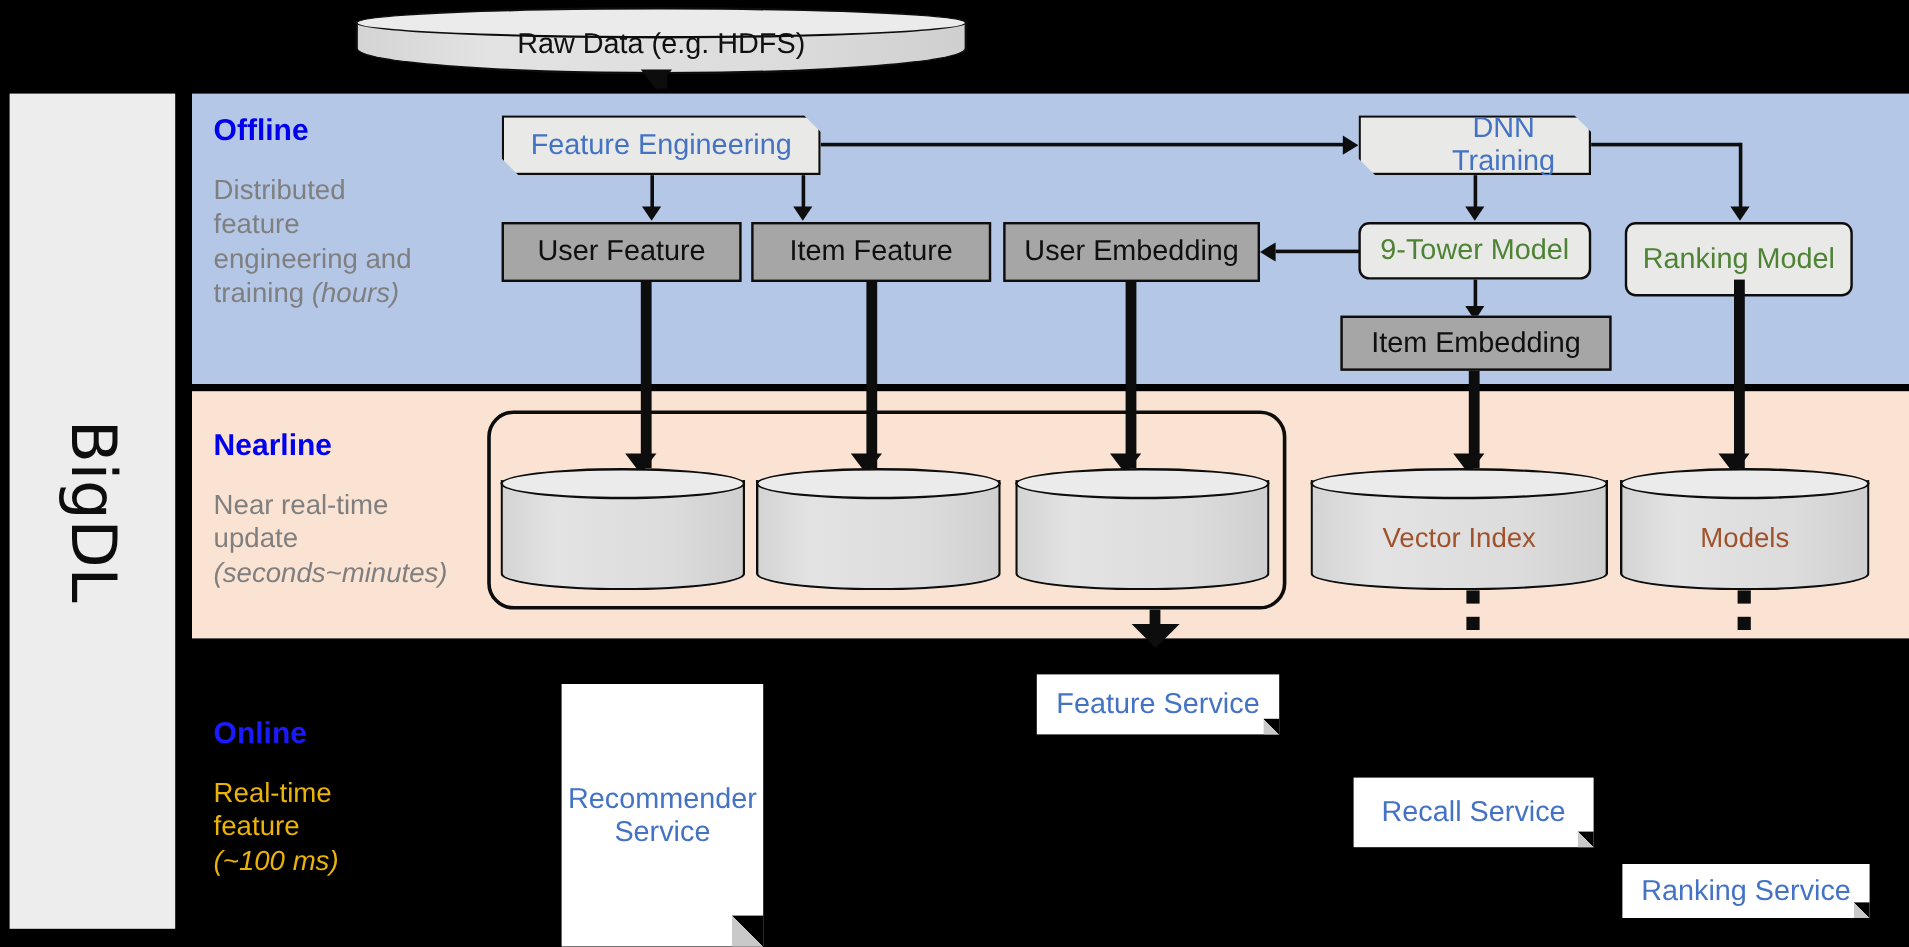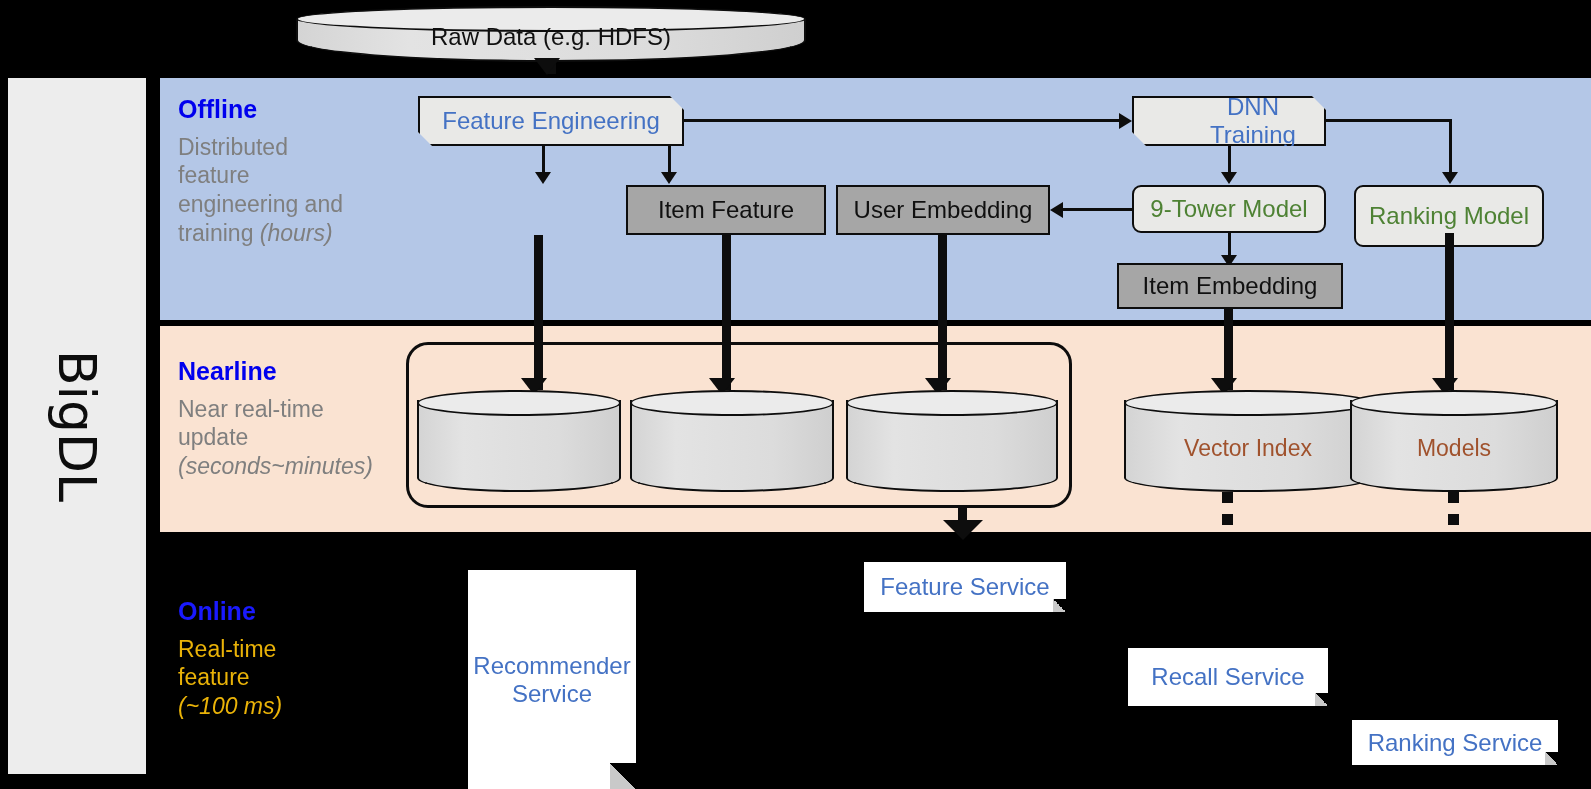--- a/index.html
+++ b/index.html
@@ -16,21 +16,21 @@
   #sidebar{position:absolute;left:8px;top:78px;width:138px;height:696px;background:#ededed;}
   #bigdl-label{position:absolute;left:0;top:0;width:138px;height:696px;
     display:flex;align-items:center;justify-content:center;}
   #bigdl-label span{
     transform:rotate(90deg);white-space:nowrap;font-size:52px;color:#0d0d0d;
     letter-spacing:0px;font-family:"DejaVu Sans",sans-serif;font-weight:400;}
 
   
   .band-caption{position:absolute;}
   .band-title{font-size:25px;color:#0000ee;font-weight:600;line-height:1.1;}
-  .band-sub{font-size:23px;color:#7f7f7f;line-height:1.25;margin-top:9px;}
+  .band-sub{font-size:23px;color:#7f7f7f;line-height:1.25;margin-top:20px;}
   .band-sub i{font-style:italic;}
   #cap-offline{left:178px;top:96px;width:215px;}
   #cap-nearline{left:178px;top:358px;width:230px;}
   #cap-online{left:178px;top:598px;width:215px;}
   #cap-online .band-title{color:#1a1aff;}
   #cap-online .band-sub{color:#eab308;}
 
   
   .node{position:absolute;box-sizing:border-box;display:flex;align-items:center;
         justify-content:center;text-align:center;}
@@ -158,20 +158,23 @@
   </div>
 
   <div class="ln thin-h" style="left:684px;top:119px;width:436px;"></div>
   <div class="arr-right" style="left:1119px;top:113px;"></div>
 
   <div class="ln thin-v" style="left:542px;top:146px;height:28px;"></div>
   <div class="arr-down-thin" style="left:535px;top:172px;"></div>
   <div class="ln thin-v" style="left:668px;top:146px;height:28px;"></div>
   <div class="arr-down-thin" style="left:661px;top:172px;"></div>
 
+  <div class="node greybox" style="left:418px;top:185px;width:200px;height:50px;">
+    <span class="t-black">User Feature</span>
+  </div>
   <div class="node greybox" style="left:626px;top:185px;width:200px;height:50px;">
     <span class="t-black">Item Feature</span>
   </div>
   <div class="node greybox" style="left:836px;top:185px;width:214px;height:50px;">
     <span class="t-black">User Embedding</span>
   </div>
 
   <div class="ln thin-v" style="left:1228px;top:146px;height:28px;"></div>
   <div class="arr-down-thin" style="left:1221px;top:172px;"></div>
 
@@ -222,21 +225,21 @@
   </div>
   <div class="cyl" style="left:630px;top:390px;width:204px;height:102px;">
     <div class="body"></div>
     <div class="top"></div>
   </div>
   <div class="cyl" style="left:846px;top:390px;width:212px;height:102px;">
     <div class="body"></div>
     <div class="top"></div>
   </div>
 
-  <div class="cyl" style="left:1124px;top:390px;width:248px;height:102px;">
+  <div class="cyl" style="left:1092px;top:390px;width:248px;height:102px;">
     <div class="body"></div>
     <div class="top"></div>
     <div class="cyl-text" style="top:14px;">
         <span class="t-brown">Vector Index</span>
       </div>
   </div>
   <div class="cyl" style="left:1350px;top:390px;width:208px;height:102px;">
     <div class="body"></div>
     <div class="top"></div>
     <div class="cyl-text" style="top:14px;">

